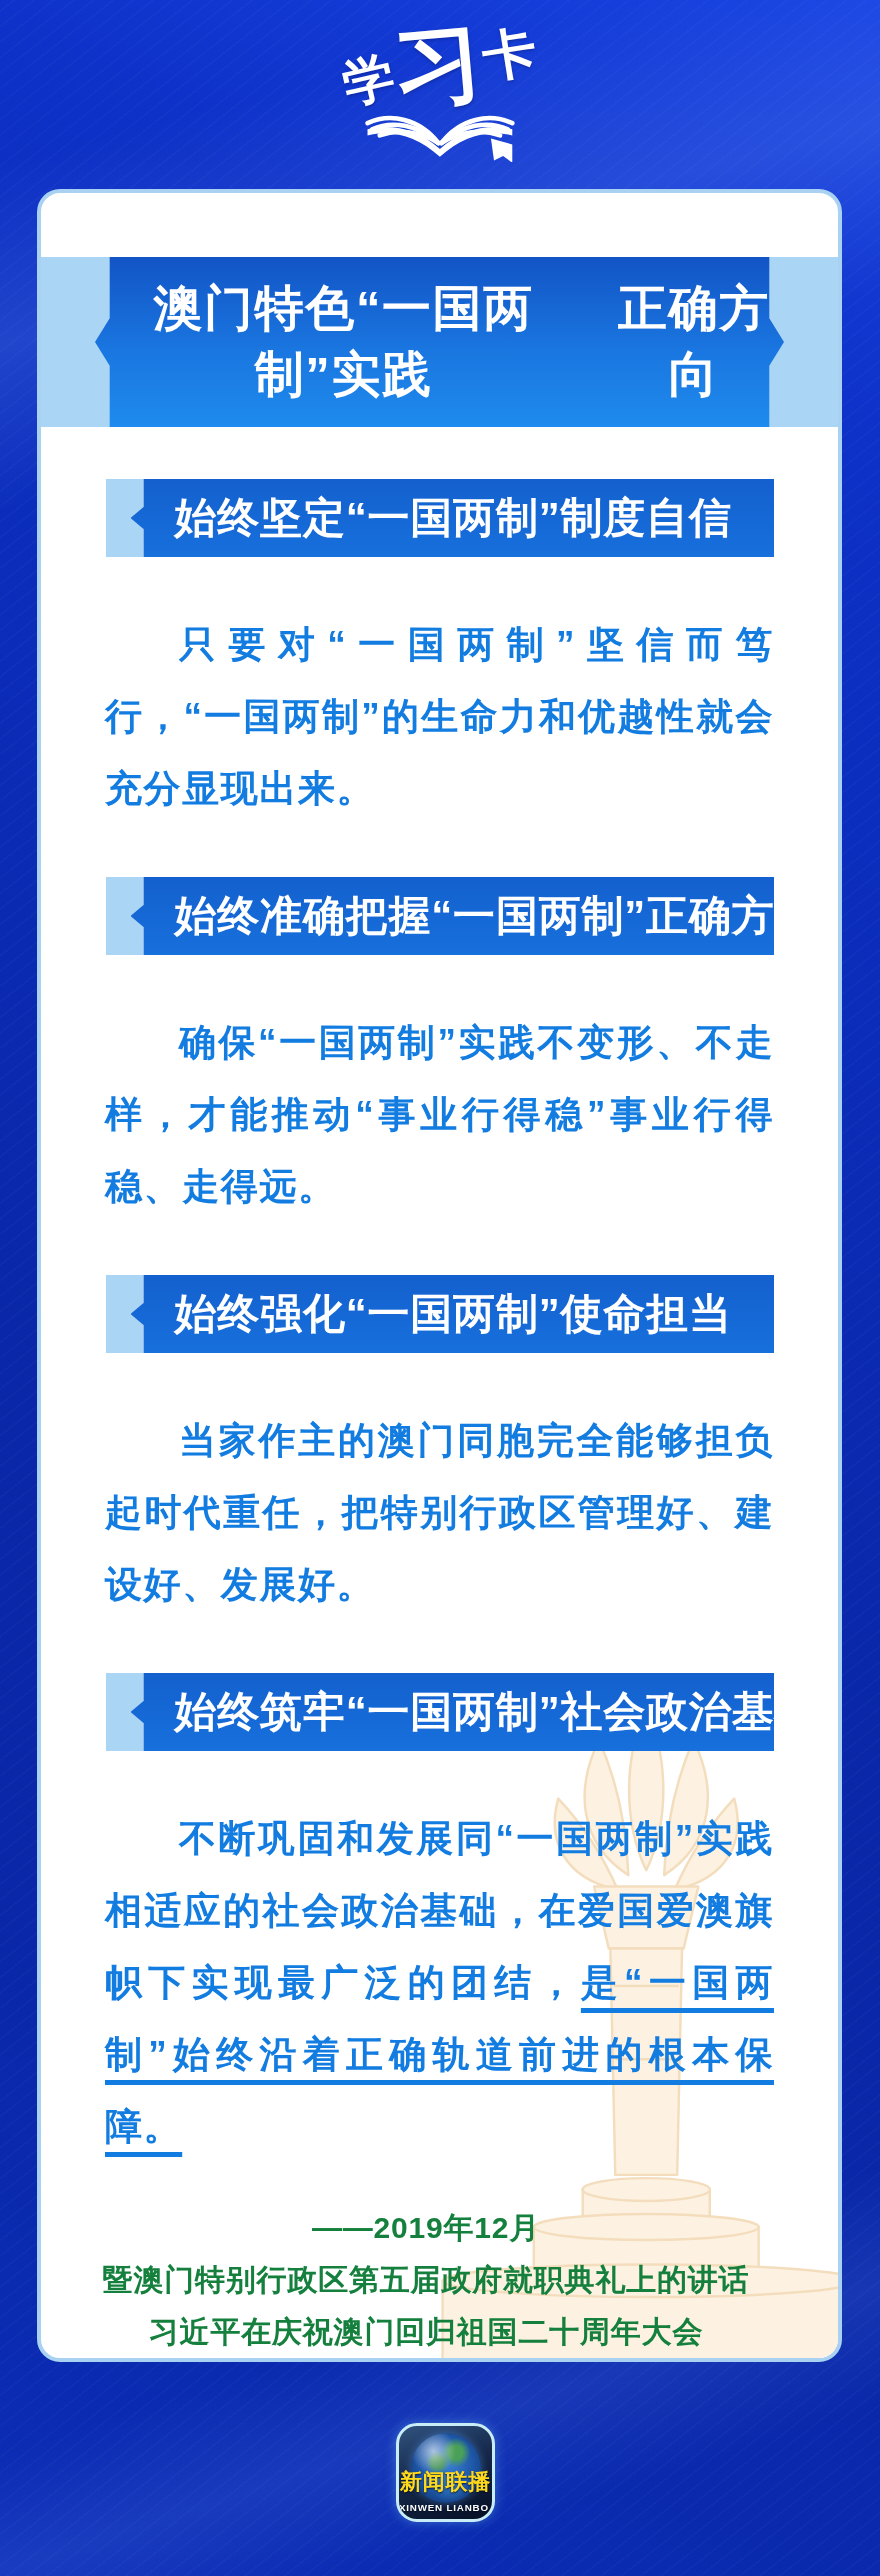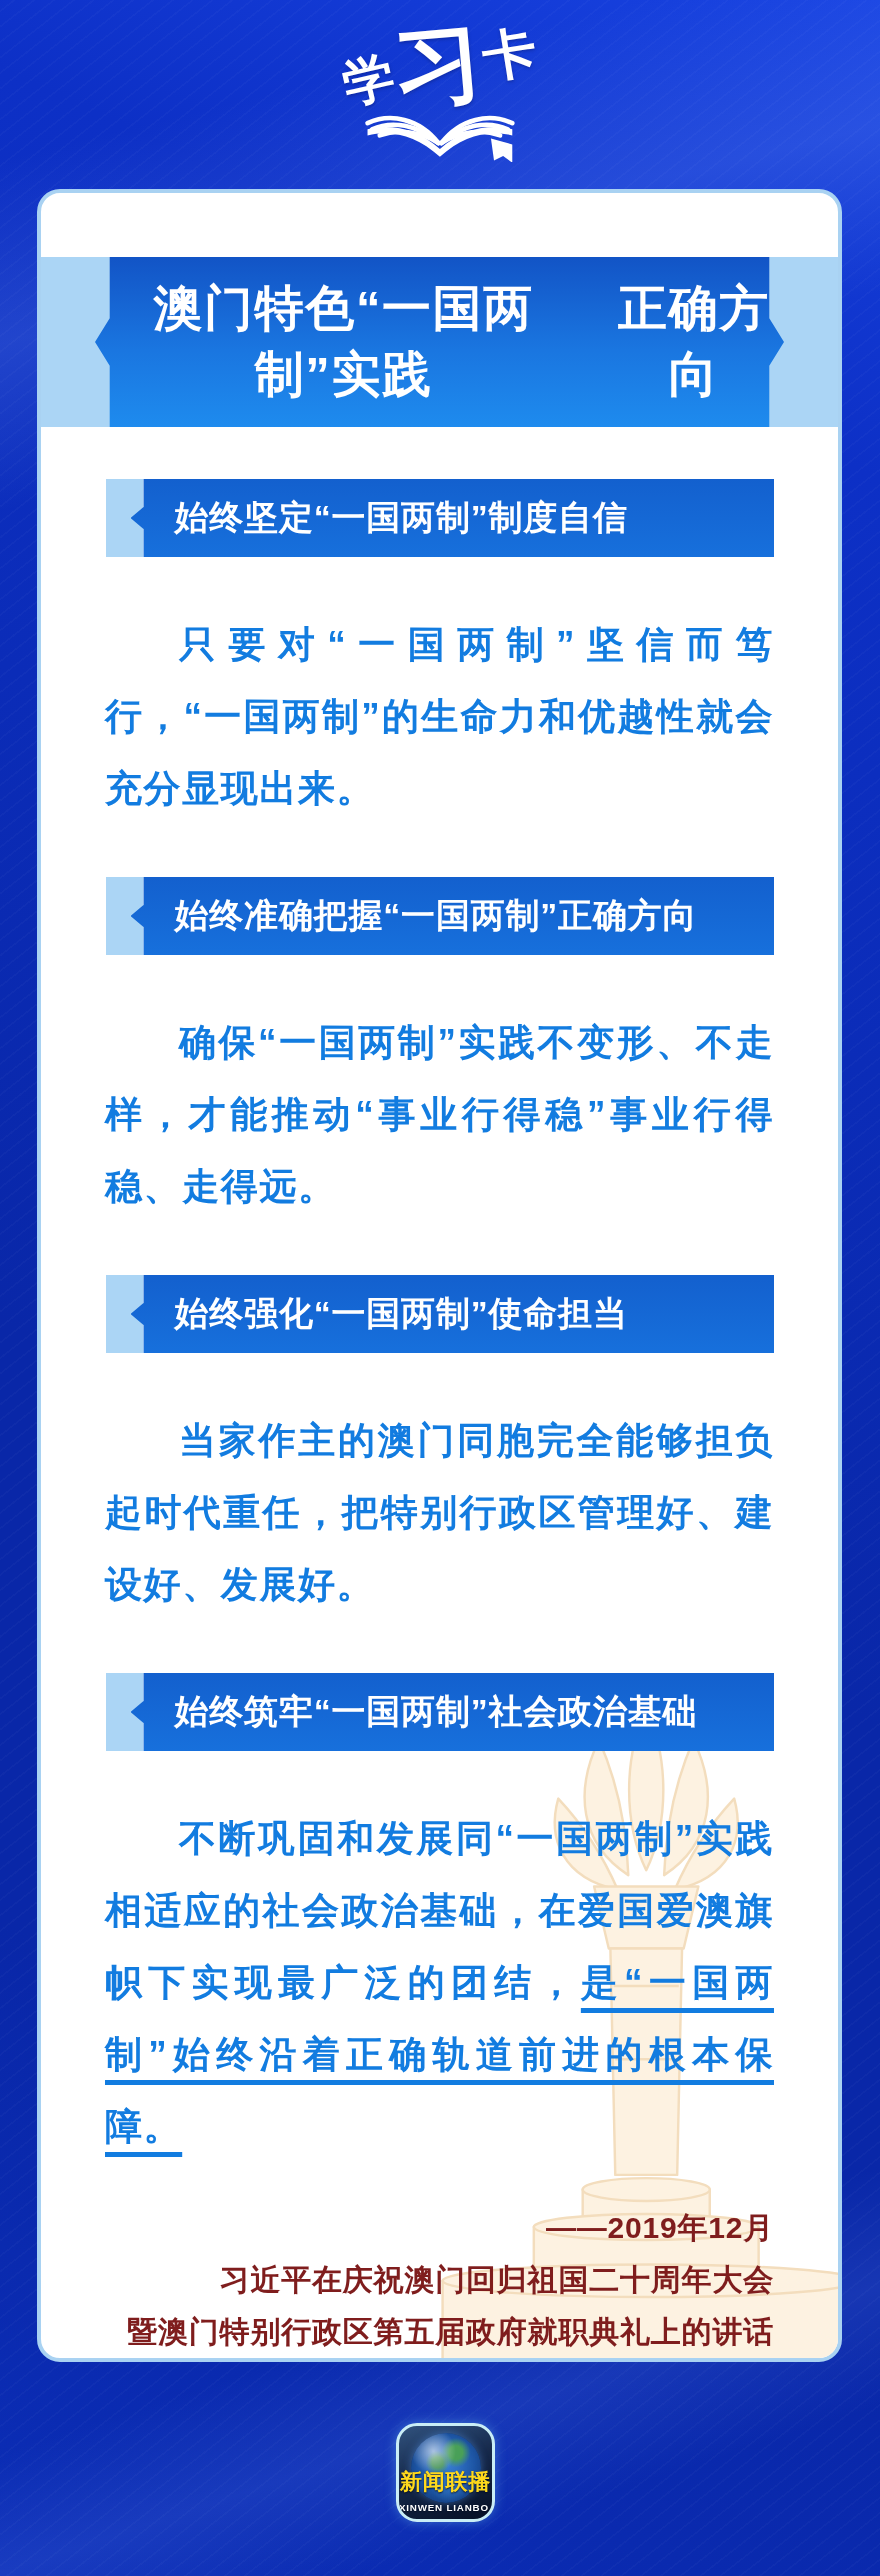--- a/index.html
+++ b/index.html
@@ -53,38 +53,38 @@
 
   
   .section{margin-top:52px;}
   .section-head{position:relative;height:78px;margin-left:65px;margin-right:64px;}
   .head-tab{position:absolute;left:0;top:0;width:37px;height:78px;background:#abd5f5;}
   .head-bar{
     position:absolute;left:24.5px;right:0;top:0;height:78px;
     background:linear-gradient(180deg,#1360ce 0%,#1770dc 100%);
     clip-path:polygon(13px 0,100% 0,100% 100%,13px 100%,13px 64%,0 50%,13px 36%);
     display:flex;align-items:center;padding-left:44px;box-sizing:border-box;
-    color:#fff;font-weight:bold;font-size:34px;letter-spacing:0.8px;white-space:nowrap;
+    color:#fff;font-weight:bold;font-size:42px;letter-spacing:0.8px;white-space:nowrap;
   }
 
   .para{
     margin:52px 64px 0 64px;
     color:#127ce0;font-weight:bold;font-size:37px;line-height:72px;
     letter-spacing:1.6px;text-indent:2em;text-align:justify;
   }
   .para .ul{
     text-decoration:underline;
     text-decoration-thickness:4.9px;
     text-underline-offset:13px;
     text-decoration-color:#127ce0;
   }
 
   .attribution{
-    margin:39px 64px 0 0;text-align:right;
-    color:#7f1d1d;font-weight:bold;font-size:30px;line-height:52px;letter-spacing:0.8px;padding-left:37px;
+    margin:39px 64px 0 0;text-align:center;
+    color:#15803d;font-weight:bold;font-size:30px;line-height:52px;letter-spacing:0.8px;padding-left:37px;
   }
 
   
   .footer-logo{
     position:absolute;top:2423px;left:396px;width:99px;height:99px;
     border-radius:21px;border:3.3px solid #c9edf6;box-sizing:border-box;overflow:hidden;
     background:linear-gradient(160deg,#31537f 0%,#16294b 45%,#060f24 100%);
     box-shadow:0 0 11.4px rgba(130,220,250,.35);z-index:3;
   }
   .globe{
@@ -195,22 +195,22 @@
     <div class="section">
       <div class="section-head">
         <div class="head-tab"></div>
         <div class="head-bar">始终筑牢“一国两制”社会政治基础</div>
       </div>
       <p class="para"><span>不断巩固和发展同“一国两制”实践相适应的社会政治基础，在爱国爱澳旗帜下实现最广泛的团结，</span><u class="ul">是“一国两制”始终沿着正确轨道前进的根本保障。</u></p>
     </div>
 
     <div class="attribution">
       <div>——2019年12月</div>
+      <div>暨澳门特别行政区第五届政府就职典礼上的讲话</div>
       <div>习近平在庆祝澳门回归祖国二十周年大会</div>
-      <div>暨澳门特别行政区第五届政府就职典礼上的讲话</div>
     </div>
 
   </div>
 </div>
 
 <div class="footer-logo">
   <div class="globe"></div>
   <div class="footer-cn">新闻联播</div>
   <div class="footer-en">XINWEN LIANBO</div>
 </div>

